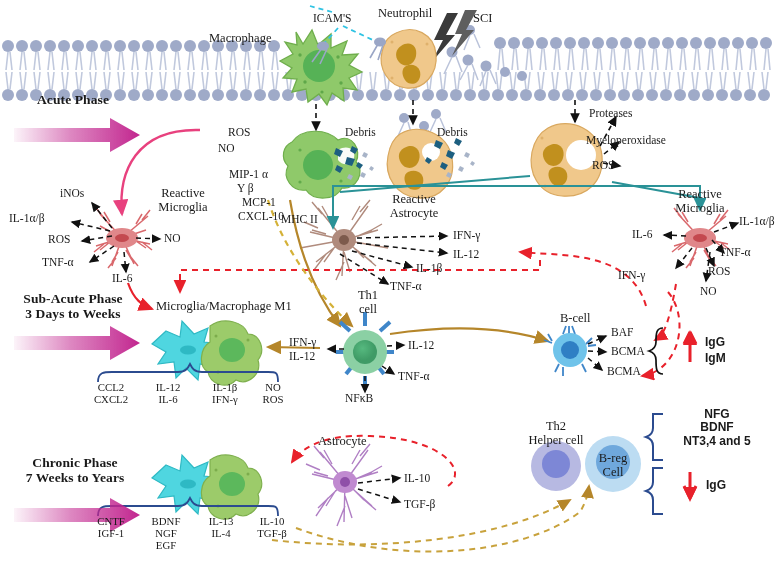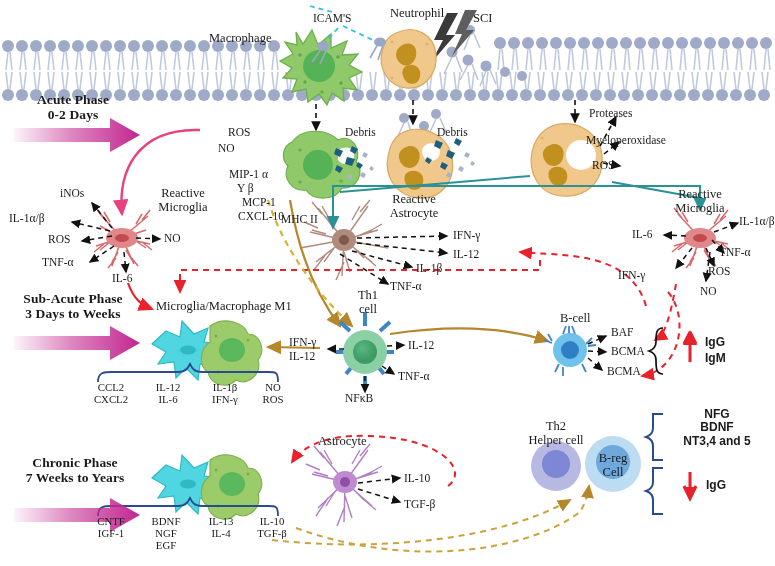--- a/index.html
+++ b/index.html
@@ -579,34 +579,33 @@
   <g>
     <path d="M14,336 L110,336 L110,326 L140,343 L110,360 L110,350 L14,350 Z" fill="url(#phasegrad)"></path>
   </g>
   <g>
     <path d="M14,508 L110,508 L110,498 L140,515 L110,532 L110,522 L14,522 Z" fill="url(#phasegrad)"></path>
   </g>
 </svg>
 
 <div class="lbl phase" style="left:10px;top:92px;width:126px;">
   <div>Acute Phase</div>
-  <div>0-2 Days</div>
 </div>
 <div class="lbl phase" style="left:0px;top:291px;width:146px;">
   <div>Sub-Acute Phase</div>
   <div>3 Days to Weeks</div>
 </div>
 <div class="lbl phase" style="left:4px;top:455px;width:142px;">
   <div>Chronic Phase</div>
   <div>7 Weeks to Years</div>
 </div>
 
 <div class="lbl cellname" style="left:209px;top:31px;">Macrophage</div>
 <div class="lbl mol" style="left:313px;top:12px;">ICAM'S</div>
-<div class="lbl cellname" style="left:390px;top:6px;">Neutrophil</div>
+<div class="lbl cellname" style="left:378px;top:6px;">Neutrophil</div>
 <div class="lbl cellname" style="left:473px;top:11px;">SCI</div>
 
 <div class="lbl mol" style="left:228px;top:126px;">ROS</div>
 <div class="lbl mol" style="left:218px;top:142px;">NO</div>
 <div class="lbl mol" style="left:229px;top:168px;">MIP-1 α</div>
 <div class="lbl mol" style="left:237px;top:182px;">Y β</div>
 <div class="lbl mol" style="left:242px;top:196px;">MCP-1</div>
 <div class="lbl mol" style="left:238px;top:210px;">CXCL-10</div>
 <div class="lbl mol" style="left:281px;top:213px;">MHC II</div>
 <div class="lbl mol" style="left:345px;top:126px;">Debris</div>

